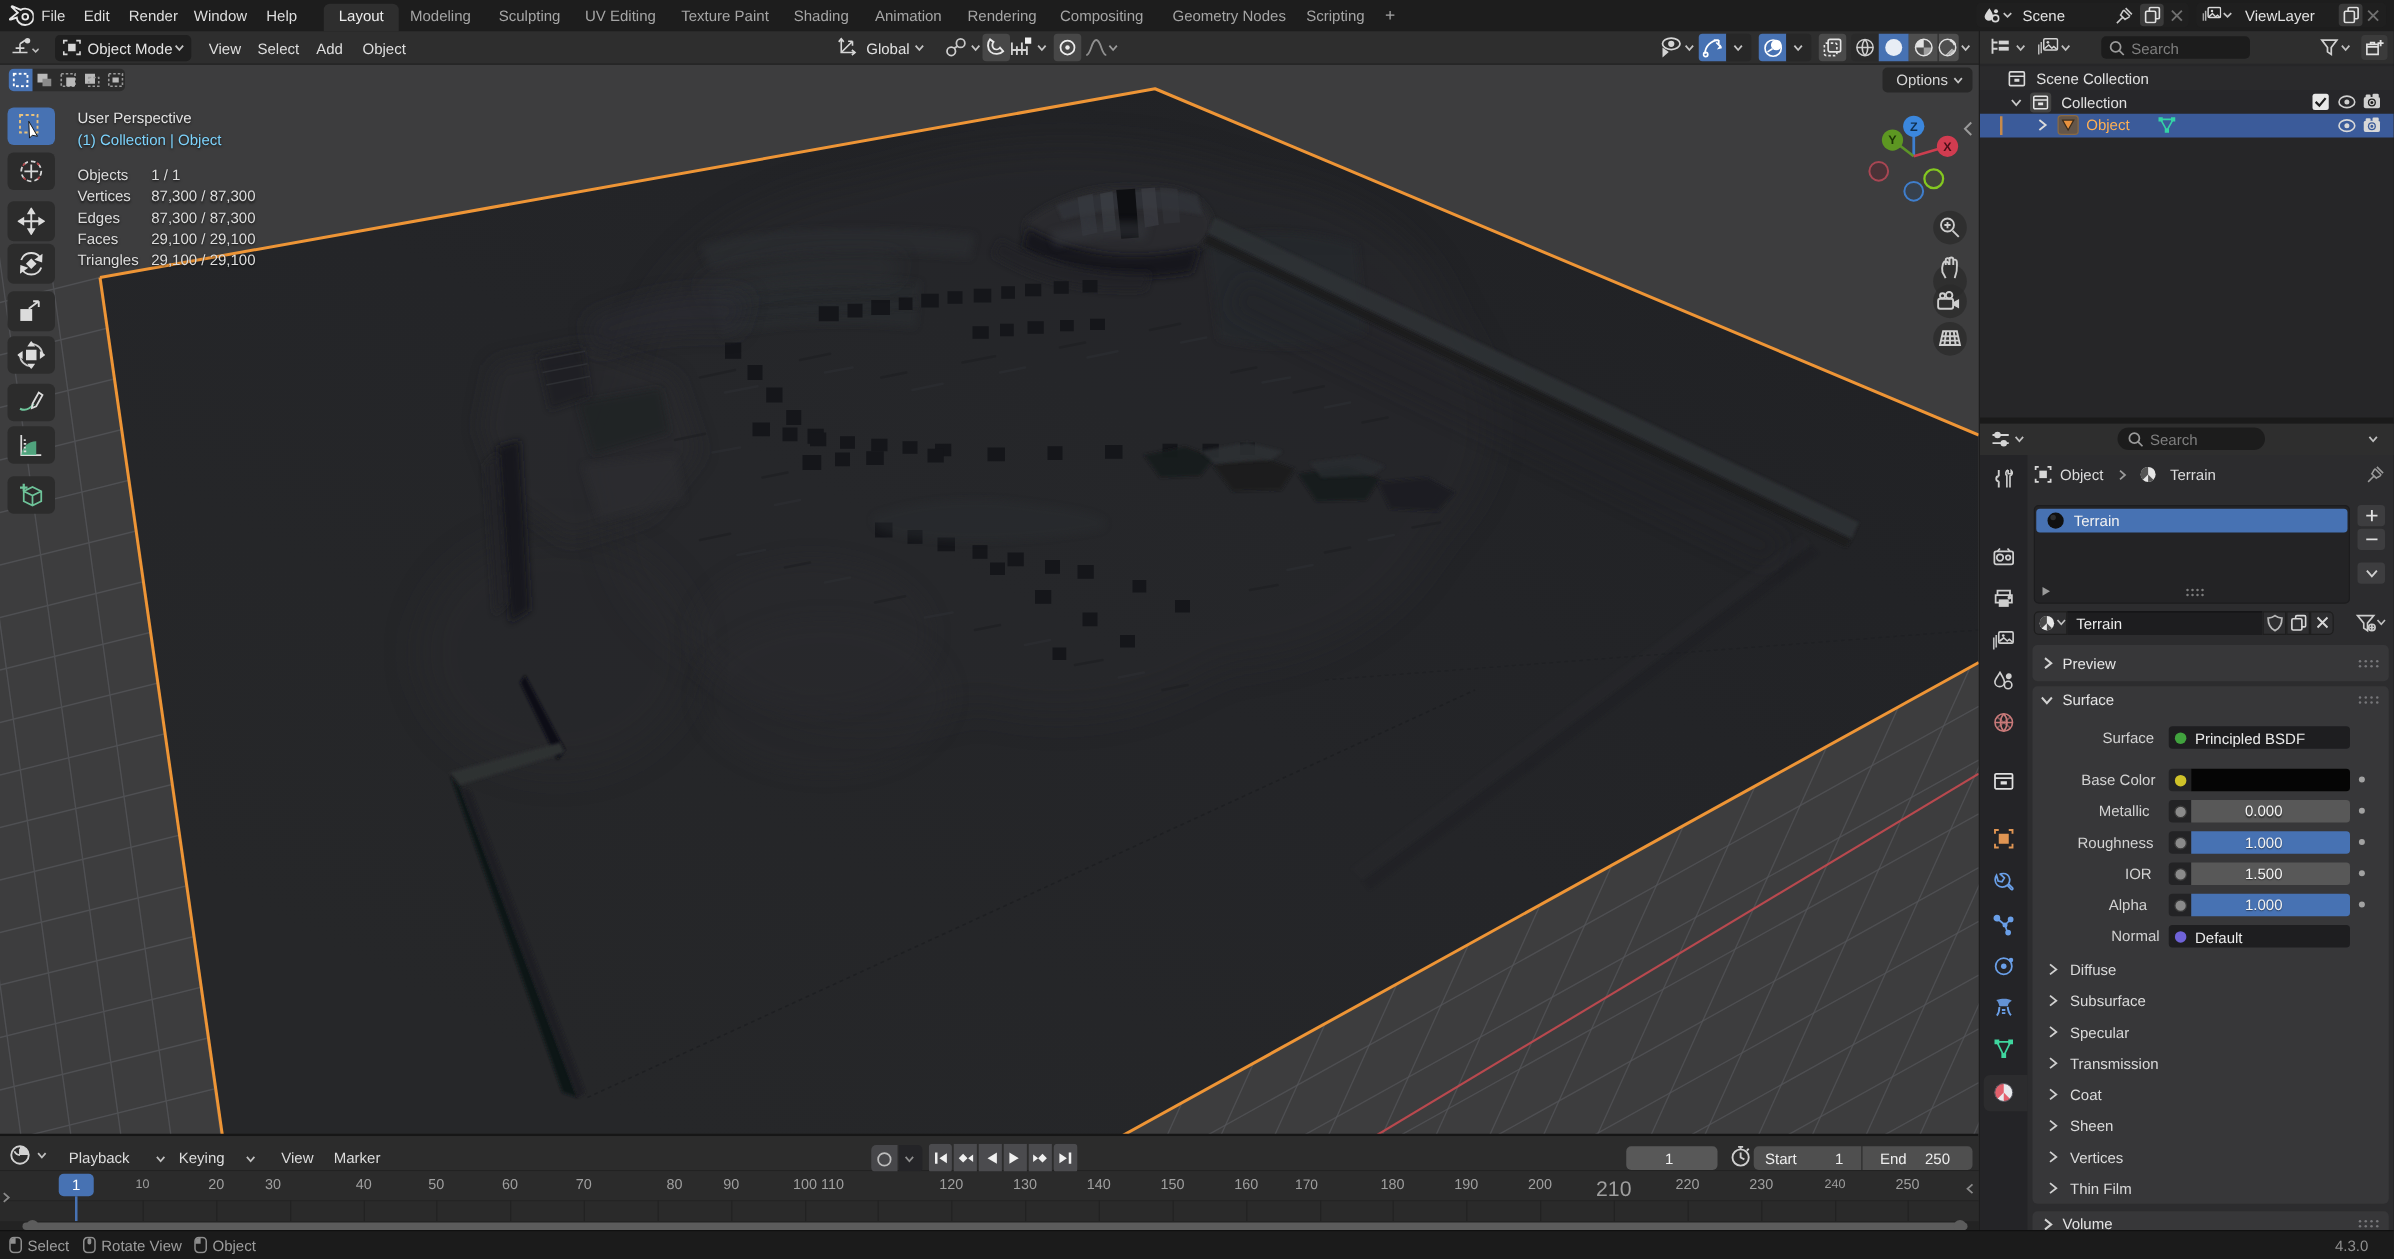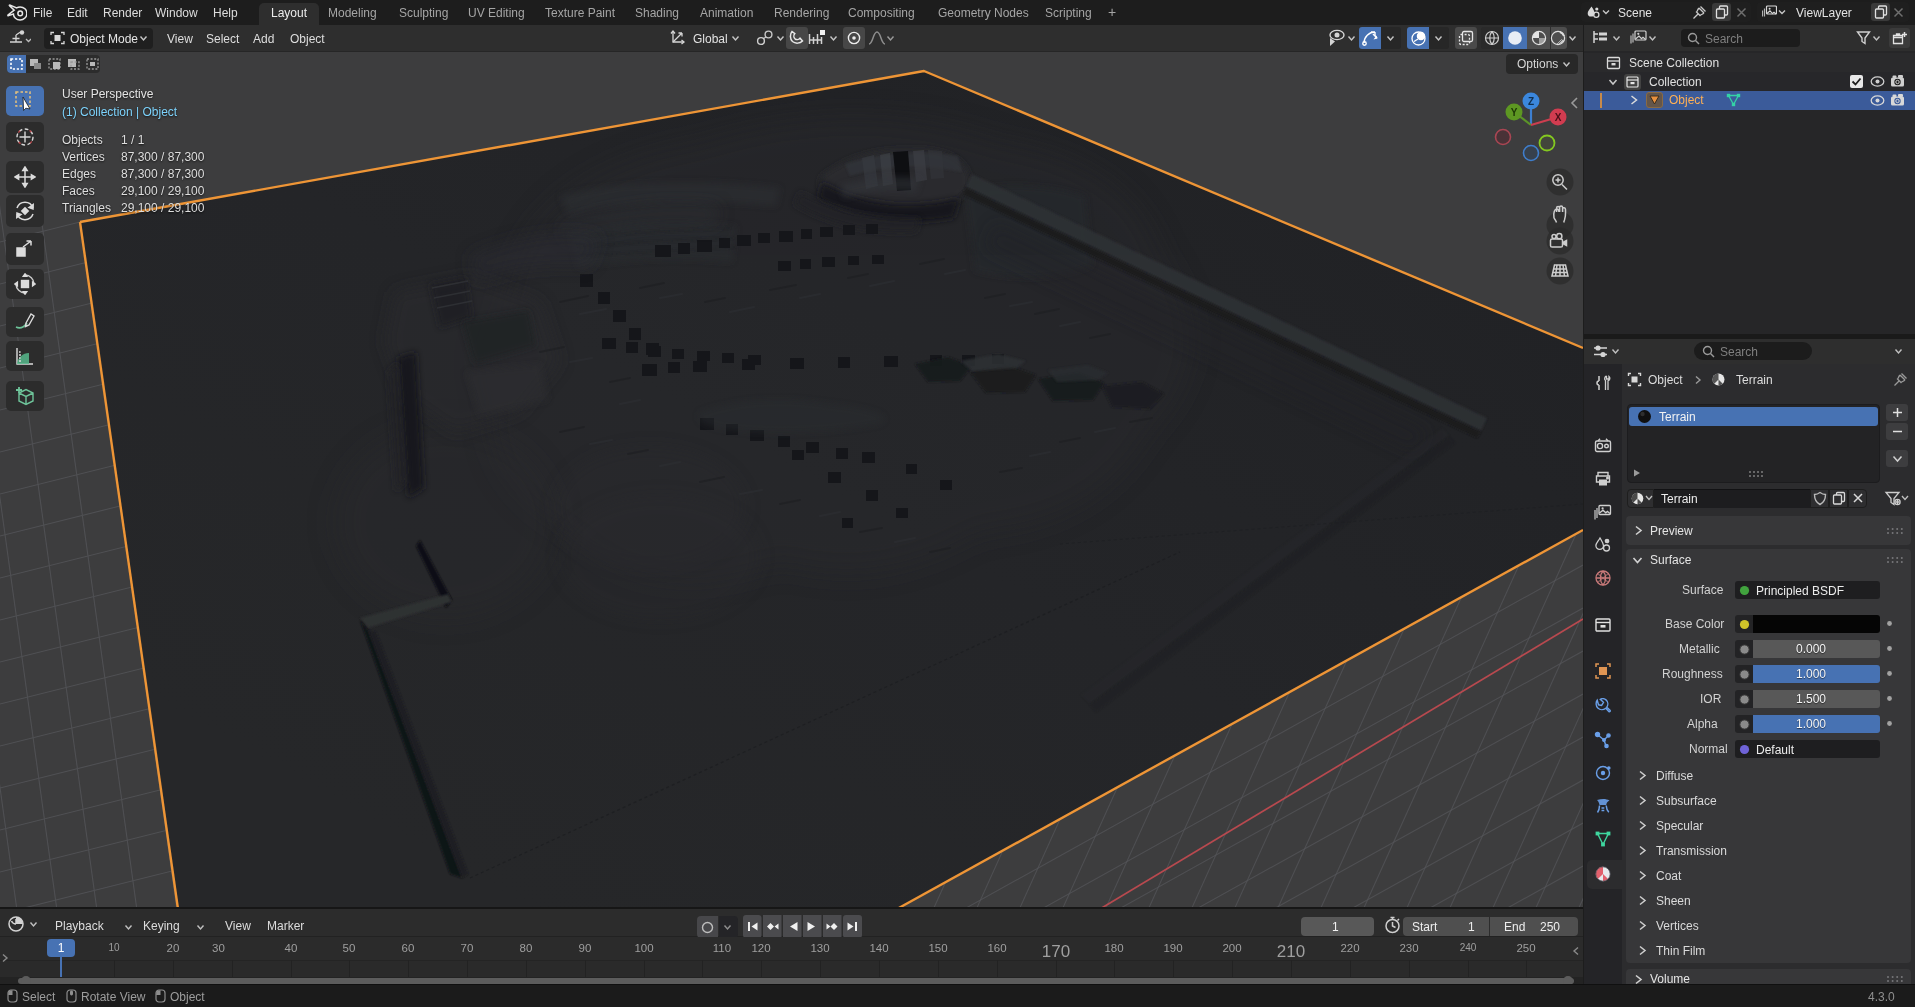--- a/index.html
+++ b/index.html
@@ -1156,30 +1156,30 @@
 <div class="lbl" style="left:1540px;top:920px;color:#eeeeee">250</div>
 
 <div class="abs" style="left:0;top:937px;width:1583px;height:23px;background:#2b2b2b"></div>
 <div class="lbl" style="left:94px;top:942px;width:40px;text-align:center;color:#9f9f9f;font-size:10px">10</div>
 <div class="lbl" style="left:153px;top:942px;width:40px;text-align:center;color:#9f9f9f;font-size:11.5px">20</div>
 <div class="lbl" style="left:212px;top:942px;width:40px;color:#9f9f9f;font-size:11.5px">30</div>
 <div class="lbl" style="left:271px;top:942px;width:40px;text-align:center;color:#9f9f9f;font-size:11.5px">40</div>
 <div class="lbl" style="left:329px;top:942px;width:40px;text-align:center;color:#9f9f9f;font-size:11.5px">50</div>
 <div class="lbl" style="left:388px;top:942px;width:40px;text-align:center;color:#9f9f9f;font-size:11.5px">60</div>
 <div class="lbl" style="left:447px;top:942px;width:40px;text-align:center;color:#9f9f9f;font-size:11.5px">70</div>
-<div class="lbl" style="left:506px;top:942px;width:40px;text-align:center;color:#9f9f9f;font-size:11.5px">80</div>
+<div class="lbl" style="left:506px;top:942px;width:40px;text-align:right;color:#9f9f9f;font-size:11.5px">80</div>
 <div class="lbl" style="left:565px;top:942px;width:40px;text-align:center;color:#9f9f9f;font-size:11.5px">90</div>
 <div class="lbl" style="left:624px;top:942px;width:40px;text-align:center;color:#9f9f9f;font-size:11.5px">100</div>
-<div class="lbl" style="left:702px;top:942px;width:40px;text-align:center;color:#9f9f9f;font-size:11.5px">110</div>
+<div class="lbl" style="left:646px;top:942px;width:40px;text-align:center;color:#9f9f9f;font-size:11.5px">110</div>
 <div class="lbl" style="left:741px;top:942px;width:40px;text-align:center;color:#9f9f9f;font-size:11.5px">120</div>
 <div class="lbl" style="left:800px;top:942px;width:40px;text-align:center;color:#9f9f9f;font-size:11.5px">130</div>
 <div class="lbl" style="left:859px;top:942px;width:40px;text-align:center;color:#9f9f9f;font-size:11.5px">140</div>
 <div class="lbl" style="left:918px;top:942px;width:40px;text-align:center;color:#9f9f9f;font-size:11.5px">150</div>
 <div class="lbl" style="left:977px;top:942px;width:40px;text-align:center;color:#9f9f9f;font-size:11.5px">160</div>
-<div class="lbl" style="left:1036px;top:942px;width:40px;text-align:center;color:#9f9f9f;font-size:17px">170</div>
+<div class="lbl" style="left:1036px;top:942px;width:40px;color:#9f9f9f;font-size:11px">170</div>
 <div class="lbl" style="left:1094px;top:942px;width:40px;text-align:center;color:#9f9f9f;font-size:11.5px">180</div>
 <div class="lbl" style="left:1153px;top:942px;width:40px;text-align:center;color:#9f9f9f;font-size:11.5px">190</div>
 <div class="lbl" style="left:1212px;top:942px;width:40px;text-align:center;color:#9f9f9f;font-size:11.5px">200</div>
 <div class="lbl" style="left:1271px;top:942px;width:40px;text-align:center;color:#9f9f9f;font-size:17px">210</div>
 <div class="lbl" style="left:1330px;top:942px;width:40px;text-align:center;color:#9f9f9f;font-size:11.5px">220</div>
 <div class="lbl" style="left:1389px;top:942px;width:40px;text-align:center;color:#9f9f9f;font-size:11.5px">230</div>
 <div class="lbl" style="left:1448px;top:942px;width:40px;text-align:center;color:#9f9f9f;font-size:10px">240</div>
 <div class="lbl" style="left:1506px;top:942px;width:40px;text-align:center;color:#9f9f9f;font-size:11.5px">250</div>
 <div class="abs" style="left:0;top:960px;width:1583px;height:17px;background:#2a2a2a;border-top:1px solid #242424"></div>
 <div class="abs" style="left:114px;top:960px;width:1px;height:17px;background:#222222"></div>

